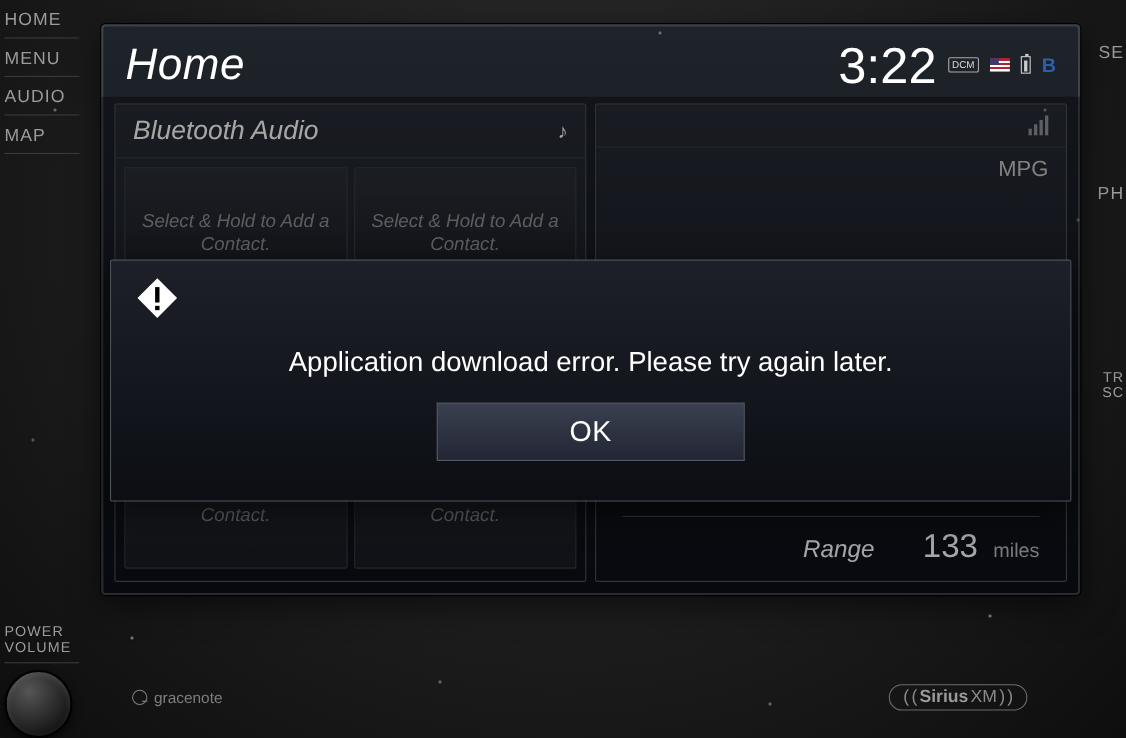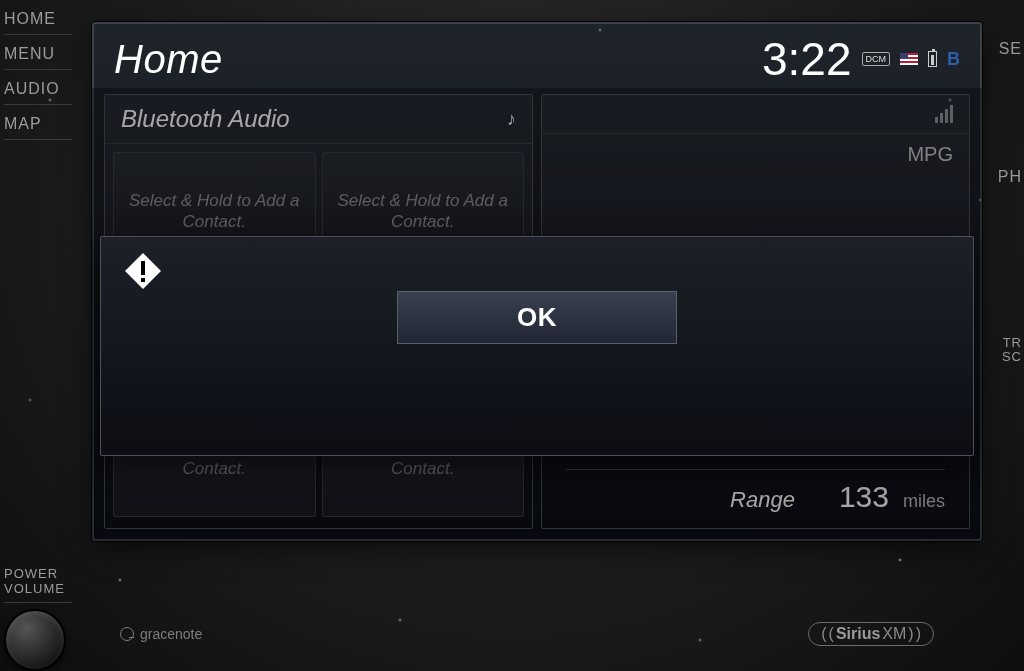--- a/index.html
+++ b/index.html
@@ -152,21 +152,21 @@
   }
   .modal-row { width:100%; display:flex; align-items:flex-start; }
   .warn-icon { width:40px; height:40px; display:inline-block; }
   .modal-msg {
     color:#fff; font-size:25px; font-weight:300; text-align:center;
     padding: 24px 10px 22px;
   }
   .ok-btn {
     min-width:280px; padding:10px 40px;
     background: linear-gradient(180deg,#3a4050,#222634);
-    border:1px solid #5a5f6c; color:#fff; font-size:26px; font-weight:700;
+    border:1px solid #5a5f6c; color:#fff; font-size:26px; font-weight:400;
     letter-spacing:.5px;
   }
 
   
   .logo-row {
     position:absolute; left:0; right:0; bottom:22px; height:30px;
     display:flex; align-items:center; justify-content:space-between;
     padding:0 90px 0 120px; color:#7d7d7d;
   }
   .gracenote { font-size:14px; display:flex; align-items:center; gap:6px;}
@@ -287,20 +287,21 @@
       <div class="modal">
         <div class="modal-row">
           <span class="warn-icon">
             <svg viewBox="0 0 40 40" width="40" height="40">
               <polygon points="20,2 38,20 20,38 2,20" fill="#fff"></polygon>
               <rect x="18" y="10" width="4" height="14" fill="#000"></rect>
               <rect x="18" y="27" width="4" height="4" fill="#000"></rect>
             </svg>
           </span>
         </div>
+        <div class="modal-msg">Application download error. Please try again later.</div>
         <button class="ok-btn">OK</button>
       </div>
 
     </div>
   </div>
 
   <div class="logo-row">
     <div class="gracenote">
       <span class="g"></span>
       <span>gracenote</span>

